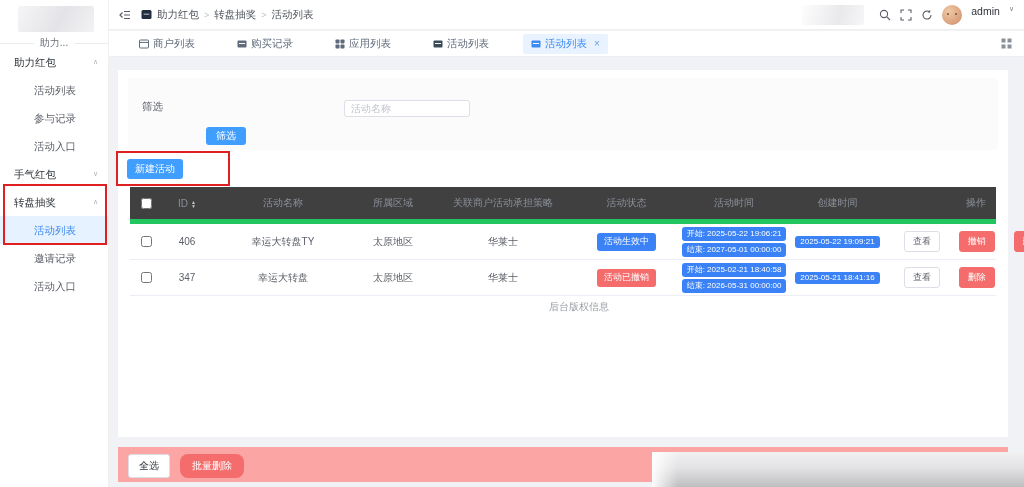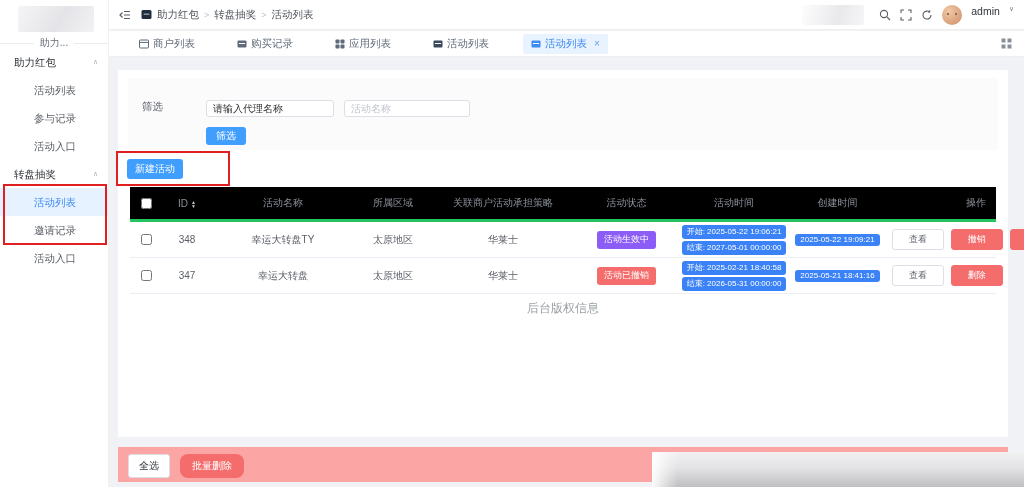--- a/index.html
+++ b/index.html
@@ -67,40 +67,40 @@
   .inp.agent{left:78px;width:128px;}
   .inp.activity{left:216px;width:126px;}
   .inp::placeholder{color:#c0c4cc;}
   .btn{border:none;border-radius:3px;cursor:pointer;font-family:"Liberation Sans",sans-serif;}
   .btn.blue{background:#409eff;color:#fff;}
   .filter-btn{position:absolute;left:78px;top:49px;width:40px;height:18px;font-size:10px;}
   .newact-btn{position:absolute;left:9px;top:89px;width:56px;height:20px;font-size:10px;}
 
   
   .tbl{position:absolute;left:12px;top:117px;width:866px;border-collapse:collapse;table-layout:fixed;}
-  .tbl th{height:30px;background:#000000;font-size:10px;font-weight:normal;color:#8a8f99;
-          border-bottom:3px solid #22c55e;text-align:center;}
+  .tbl th{height:30px;background:#404040;font-size:10px;font-weight:normal;color:#8a8f99;
+          border-bottom:5px solid #22c55e;text-align:center;}
   .tbl td{height:35px;font-size:10px;color:#5a5e66;text-align:center;border-bottom:1px solid #ebeef5;
           padding:0 2px;}
   .tbl .op-h{text-align:right;padding-right:10px;}
   .tbl .op-c{text-align:right;padding-right:6px;white-space:nowrap;}
   .cb{width:11px;height:11px;margin:0;vertical-align:middle;accent-color:#409eff;}
   .sort{display:inline-flex;flex-direction:column;line-height:4px;font-size:5px;color:#c0c4cc;
         vertical-align:middle;margin-left:3px;}
   .badge{display:inline-block;border-radius:3px;color:#fff;}
-  .badge.green{background:#8b5cf6;font-size:9px;padding:2.5px 7px;}
+  .badge.green{background:#3b82f6;font-size:9px;padding:2.5px 7px;}
   .badge.red{background:#f56c6c;font-size:9px;padding:2.5px 7px;}
   .tbadge{display:inline-block;background:#3b82f6;color:#fff;font-size:8px;border-radius:3px;
           padding:1.5px 5px;margin:1px 0;white-space:nowrap;}
-  .abtn{font-size:9px;border-radius:3px;padding:3px 16px;margin-left:4px;cursor:pointer;
+  .abtn{font-size:9px;border-radius:3px;padding:3px 8px;margin-left:16px;cursor:pointer;
         font-family:"Liberation Sans",sans-serif;}
   .abtn.plain{background:#fff;border:1px solid #dcdfe6;color:#5a5e66;}
   .abtn.danger{background:#f56c6c;border:1px solid #f56c6c;color:#fff;}
 
-  .copyright{position:absolute;left:0;top:230px;width:100%;text-align:center;font-size:12px;color:#9aa0a6;}
+  .copyright{position:absolute;left:0;top:230px;width:100%;text-align:center;font-size:10px;color:#9aa0a6;padding-left:16px;}
 
   
   .bulk{position:absolute;left:10px;top:7px;display:flex;gap:10px;}
   .bulk .plainbtn{background:#fff;border:1px solid #dcdfe6;color:#30343a;font-size:10px;
         border-radius:3px;padding:4px 10px;cursor:pointer;font-family:"Liberation Sans",sans-serif;}
   .bulk .redbtn{background:#f56c6c;border:none;color:#fff;font-size:10px;border-radius:8px;
         padding:4px 12px;cursor:pointer;font-family:"Liberation Sans",sans-serif;}
 
   
   .bottom-redact{position:absolute;left:652px;top:452px;width:372px;height:35px;z-index:20;
@@ -126,20 +126,24 @@
         <span class="caret">∧</span>
       </div>
       <div class="mi child">
         <span>活动列表</span>
       </div>
       <div class="mi child">
         <span>参与记录</span>
       </div>
       <div class="mi child">
         <span>活动入口</span>
+      </div>
+      <div class="mi group">
+        <span>手气红包</span>
+        <span class="caret">∨</span>
       </div>
       <div class="mi group">
         <span>转盘抽奖</span>
         <span class="caret">∧</span>
       </div>
       <div class="mi child active">
         <span>活动列表</span>
       </div>
       <div class="mi child">
         <span>邀请记录</span>
@@ -250,21 +254,20 @@
             <rect x="6.5" y="6.5" width="4" height="4"></rect>
           </g>
         </svg>
     </span>
   </div>
 
   <div class="card1">
 
     <div class="filter">
       <span class="filter-label">筛选</span>
-      <input class="inp agent" type="text" value="请输入代理名称" style="">
       <input class="inp activity" type="text" placeholder="活动名称" style="">
       <button class="btn blue filter-btn">筛选</button>
     </div>
 
     <button class="btn blue newact-btn">新建活动</button>
 
     <table class="tbl">
       <colgroup>
         <col style="width:32px">
           <col style="width:50px">
@@ -288,21 +291,21 @@
           <th>关联商户活动承担策略</th>
           <th>活动状态</th>
           <th>活动时间</th>
           <th>创建时间</th>
           <th class="op-h">操作</th>
         </tr>
       </thead>
       <tbody>
         <tr>
           <td><input type="checkbox" class="cb" style=""></td>
-          <td>348</td>
+          <td>406</td>
           <td>幸运大转盘TY</td>
           <td>太原地区</td>
           <td>华莱士</td>
           <td><span class="badge green">活动生效中</span></td>
           <td>
             <span class="tbadge">开始: 2025-05-22 19:06:21</span><br>
             <span class="tbadge">结束: 2027-05-01 00:00:00</span>
           </td>
           <td><span class="tbadge">2025-05-22 19:09:21</span></td>
           <td class="op-c">

